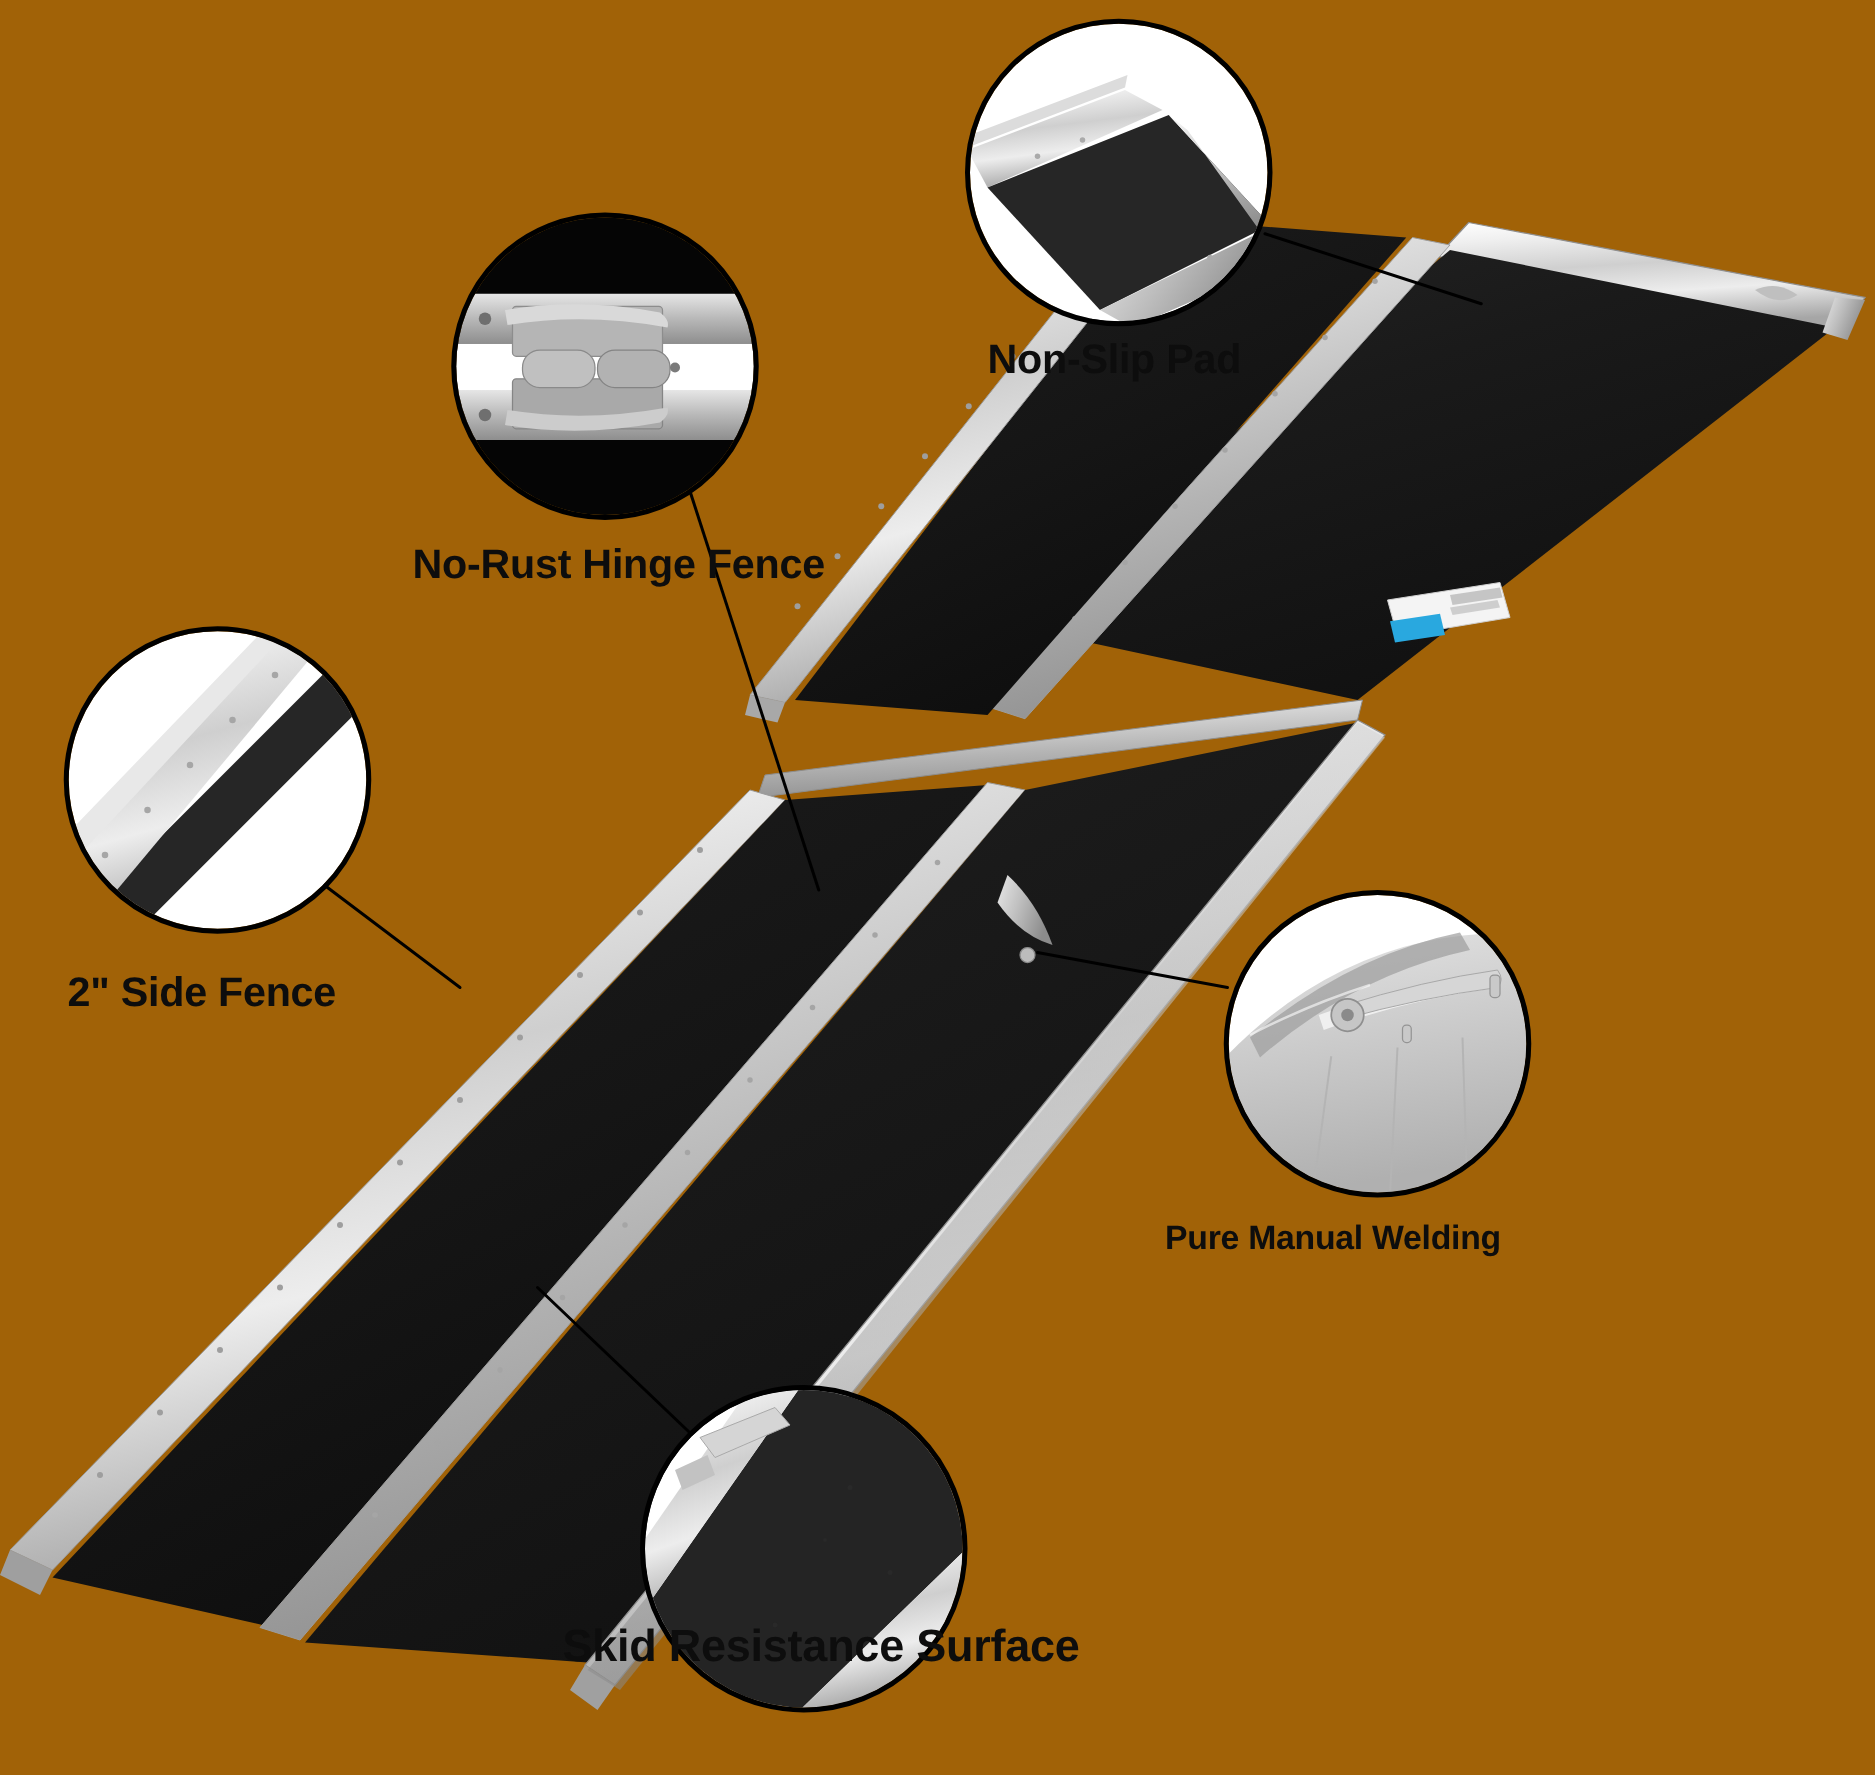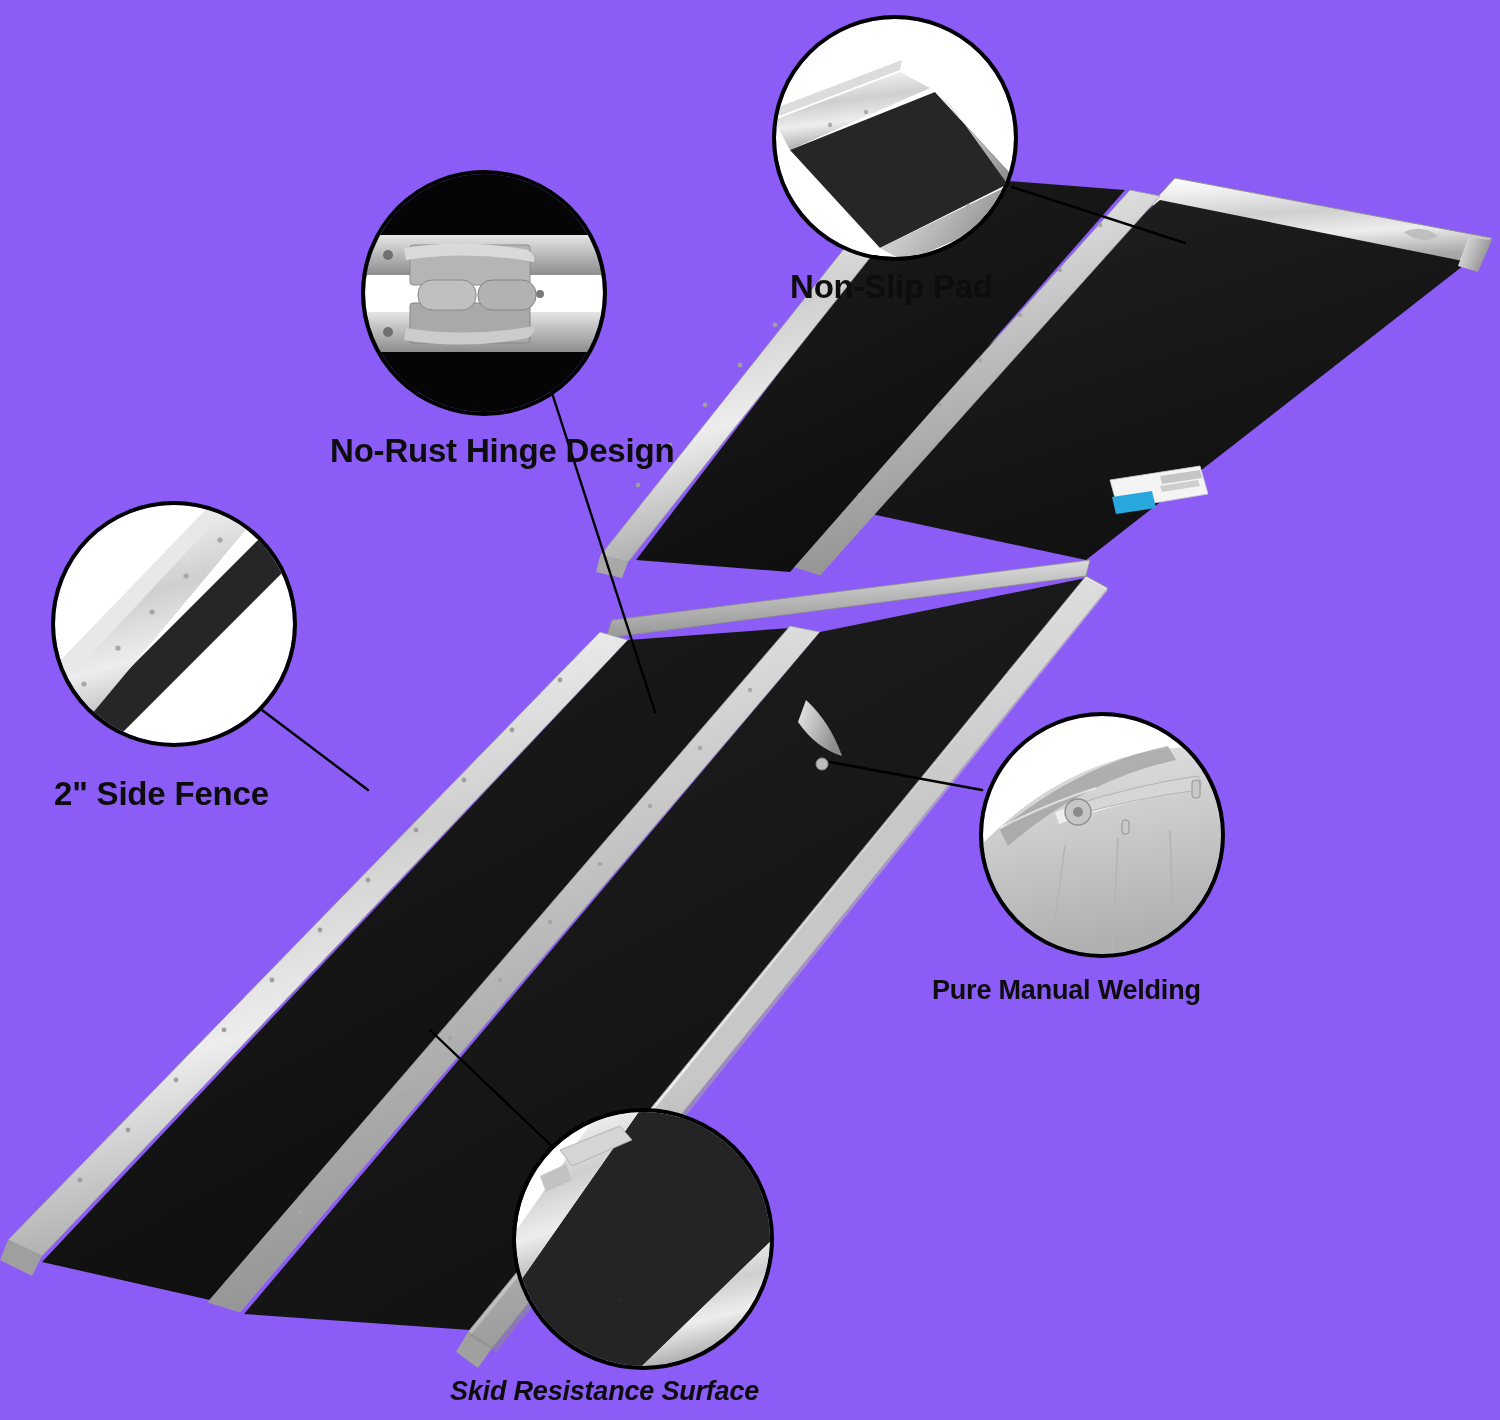--- a/index.html
+++ b/index.html
@@ -7,21 +7,21 @@
     padding: 0;
     background: #ffffff;
   }
   body {
     font-family: "Liberation Sans", sans-serif;
   }
   #stage {
     position: relative;
     width: 1500px;
     height: 1420px;
-    background: #8b5cf6;
+    background: #a16207;
     overflow: hidden;
   }
   .layer {
     position: absolute;
     left: 0;
     top: 0;
     width: 1500px;
     height: 1420px;
   }
   .callout-label {
@@ -29,21 +29,21 @@
     font-family: "Liberation Sans", sans-serif;
     font-weight: bold;
     color: #0d0d0d;
     white-space: nowrap;
     letter-spacing: -0.2px;
   }
   #lbl-nonslip   { left: 790px;  top: 268px;  font-size: 33px; }
   #lbl-hinge     { left: 330px;  top: 432px;  font-size: 33px; }
   #lbl-fence     { left: 54px;   top: 775px;  font-size: 33px; }
   #lbl-welding   { left: 932px;  top: 975px;  font-size: 27px; }
-  #lbl-skid      { left: 450px;  top: 1376px; font-size: 27px; font-style: italic; }
+  #lbl-skid      { left: 450px;  top: 1296px; font-size: 36px; }
 </style>
 </head>
 <body>
 
 <div id="stage">
 
   <svg class="layer" viewBox="0 0 1500 1420">
     <defs>
       <linearGradient id="alumRail" x1="0" y1="0" x2="0.25" y2="1">
         <stop offset="0%" stop-color="#ffffff"></stop>
@@ -302,21 +302,21 @@
           <circle cx="712" cy="1258" r="2"></circle>
         <circle cx="620" cy="1300" r="2"></circle>
           <circle cx="660" cy="1232" r="1.6"></circle>
       </g>
     </g>
     <circle cx="643" cy="1239" r="129" fill="none" stroke="#000000" stroke-width="4"></circle>
   </svg>
 
   <div class="callout-label" id="lbl-nonslip">Non-Slip Pad</div>
 
-  <div class="callout-label" id="lbl-hinge">No-Rust Hinge Design</div>
+  <div class="callout-label" id="lbl-hinge">No-Rust Hinge Fence</div>
 
   <div class="callout-label" id="lbl-fence">2" Side Fence</div>
 
   <div class="callout-label" id="lbl-welding">Pure Manual Welding</div>
 
   <div class="callout-label" id="lbl-skid">Skid Resistance Surface</div>
 
 </div>
 
 </body></html>

